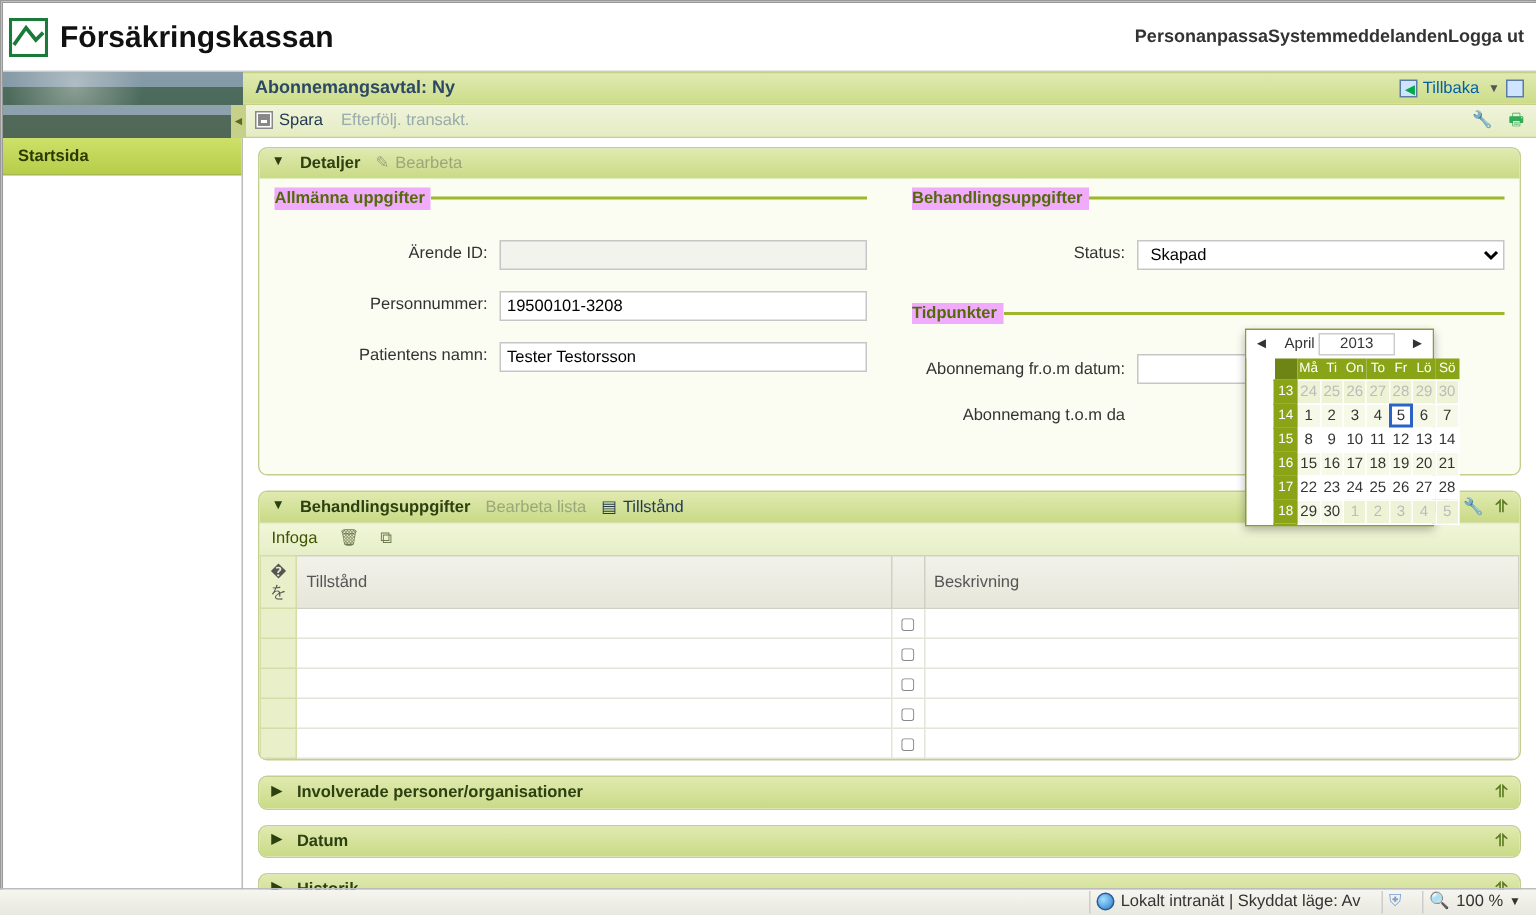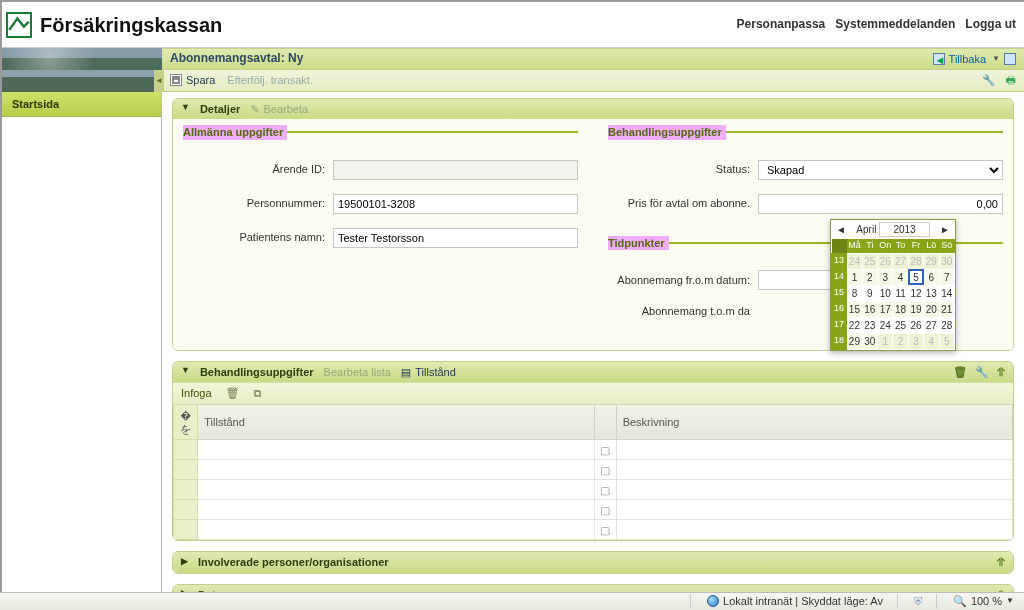--- a/index.html
+++ b/index.html
@@ -23,21 +23,21 @@
   }
   
   .topbar {
     display: flex; align-items: center; justify-content: space-between;
     height: 46px; padding: 0 8px 0 4px;
     border-bottom: 1px solid #ccc;
   }
   .brand { display: flex; align-items: center; gap: 8px; }
   .brand svg { width: 26px; height: 26px; }
   .brand-name { font-size: 20px; font-weight: bold; color: #111; }
-  .top-links { display: flex; gap: 10px; font-size: 12px; font-weight: bold; }
+  .top-links { display: flex; font-size: 12px; font-weight: bold; }
   .top-links span { cursor: pointer; }
   
   .band2 {
     display: flex; height: 22px;
   }
   .band2-left {
     width: 160px; height: 100%;
     background: linear-gradient(#6a7a60, #4a5a50 60%, #3a4a42);
     position: relative;
   }
@@ -198,21 +198,21 @@
   }
   .calendar .cal-head {
     display:flex; align-items:center; justify-content:space-between;
     background:#fff; padding:2px 3px;
   }
   .calendar .cal-nav { cursor:pointer; font-weight:bold; padding:0 2px; }
   .calendar .cal-title { display:flex; gap:3px; align-items:center; }
   .calendar .cal-title select, .calendar .cal-title span.year {
     font:inherit; border:1px solid #ccc; height:15px; padding:0 13px;
   }
-  .calendar table { border-collapse: collapse; width:100%; }
+  .calendar table { border-collapse: collapse; width:100%;margin-left:18px; }
   .calendar th {
     background:#8aa418; color:#fff; font-weight:normal;
     padding:1px 0; width:16px; font-size:9px;
   }
   .calendar th.wk { background:#6e8414; }
   .calendar td {
     text-align:center; padding:1px 0; width:16px; height:15px;
     border:1px solid #fff; cursor:pointer;
   }
   .calendar td.wk {
@@ -223,21 +223,21 @@
   .calendar td.sel { outline:2px solid #2a62c8; outline-offset:-2px; background:#fff; }
   .calendar tr.alt td.cur { background:#f6f9e8; }
   
   .statusbar {
     height: 18px; border-top: 1px solid #bbb;
     background: linear-gradient(#f6f6f0, #e8e8e0);
     display:flex; align-items:center; justify-content:flex-end;
     gap: 14px; padding: 0 10px; font-size: 11px; color:#333;
     position: absolute; left:0; right:0; bottom:0;
   }
-  .statusbar .seg { display:flex; align-items:center; gap:4px; border-left:1px solid #ccc; padding-left:16px; }
+  .statusbar .seg { display:flex; align-items:center; gap:4px; border-left:1px solid #ccc; padding-left:4px; }
   .statusbar .globe {
     width:12px; height:12px; border-radius:50%;
     background: radial-gradient(circle at 35% 35%, #9fe0ff, #2a78c8);
     border:1px solid #2a5a98;
   }
   .statusbar .zoom-caret { font-size:8px; }
 </style>
 </head>
 <body>
 
@@ -331,24 +331,20 @@
           </div>
           <div class="col">
             <fieldset class="group">
               <legend>Behandlingsuppgifter</legend>
               <div class="row">
                 <label>Status:</label>
                 <select class="field">
                   <option>Skapad</option>
                 </select>
               </div>
-              <div class="row">
-                <label>Pris för avtal om abonne.</label>
-                <input class="field num" value="0,00" style="">
-              </div>
             </fieldset>
             <fieldset class="group">
               <legend>Tidpunkter</legend>
               <div class="row">
                 <label>Abonnemang fr.o.m datum:</label>
                 <div class="date-wrap">
                   <input style="">
                   <span class="cal-btn">📅</span>
                 </div>
               </div>

